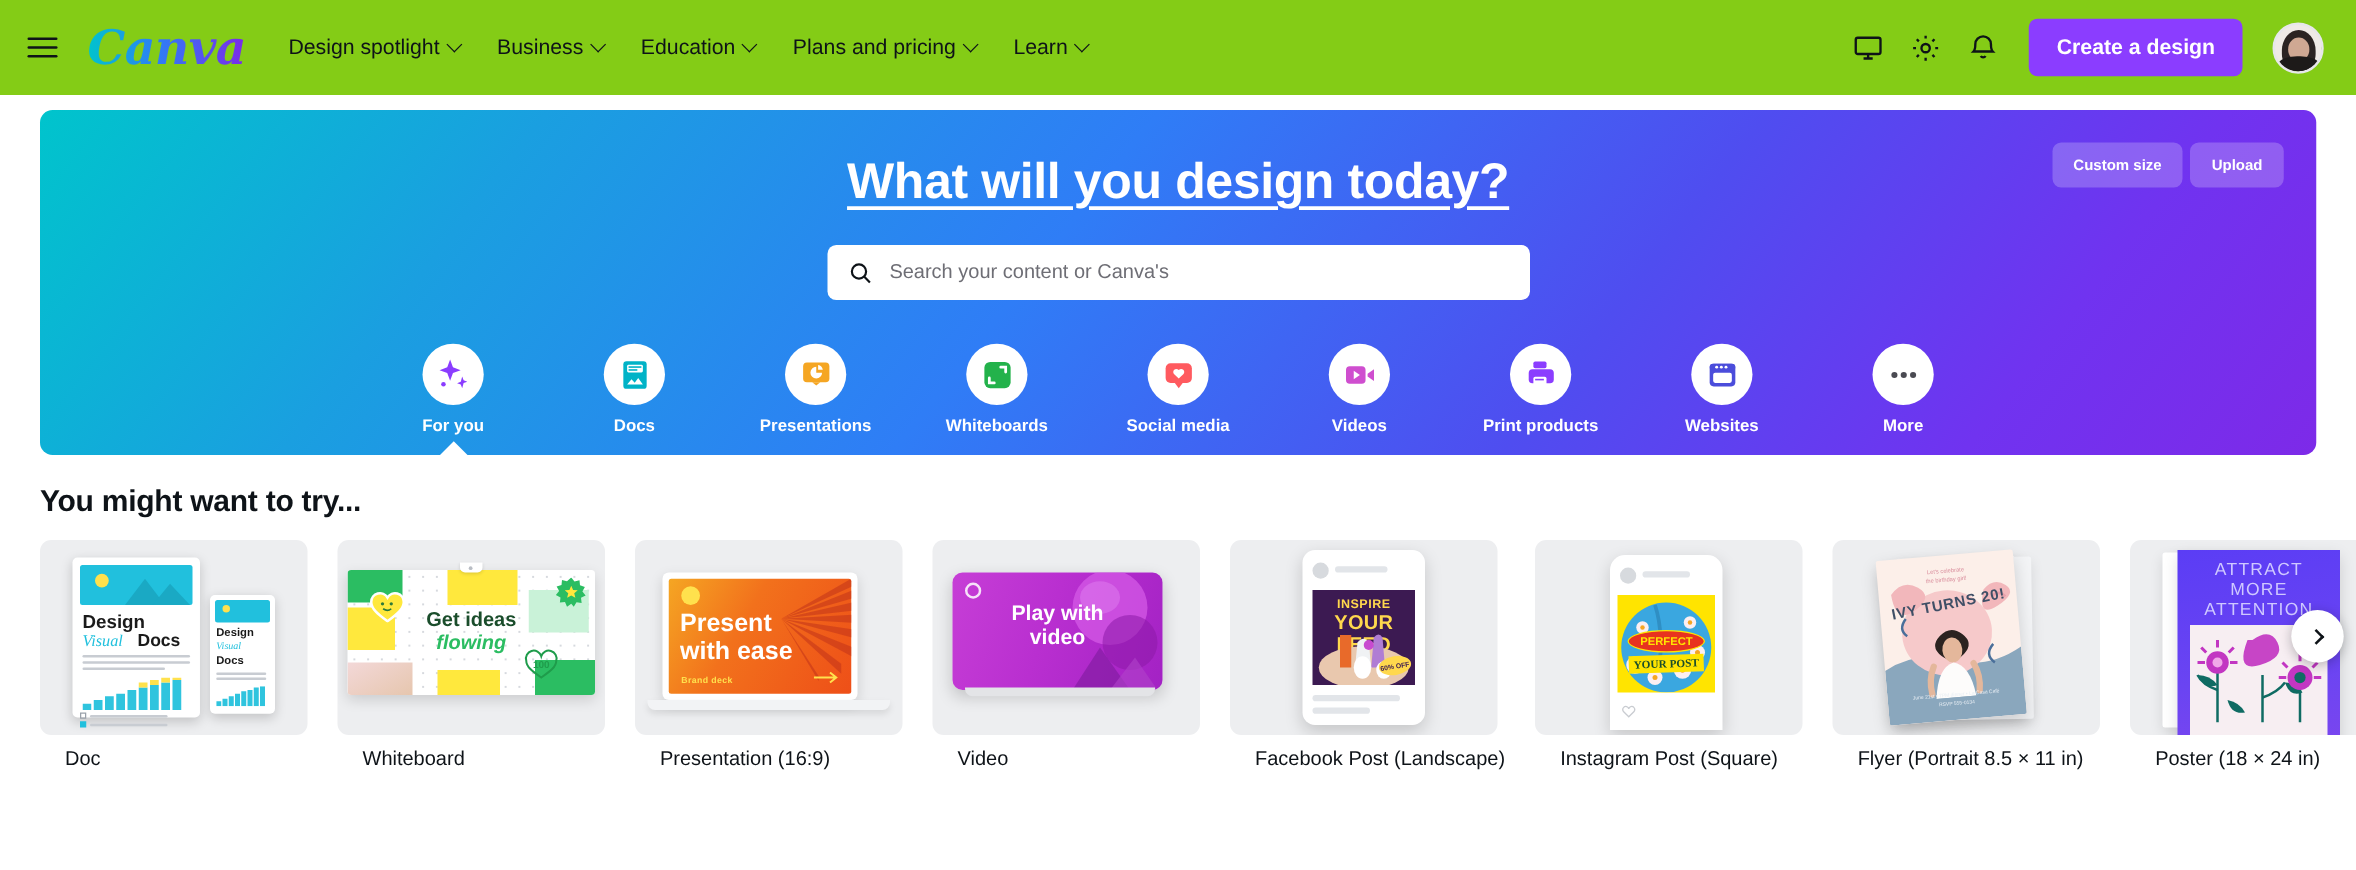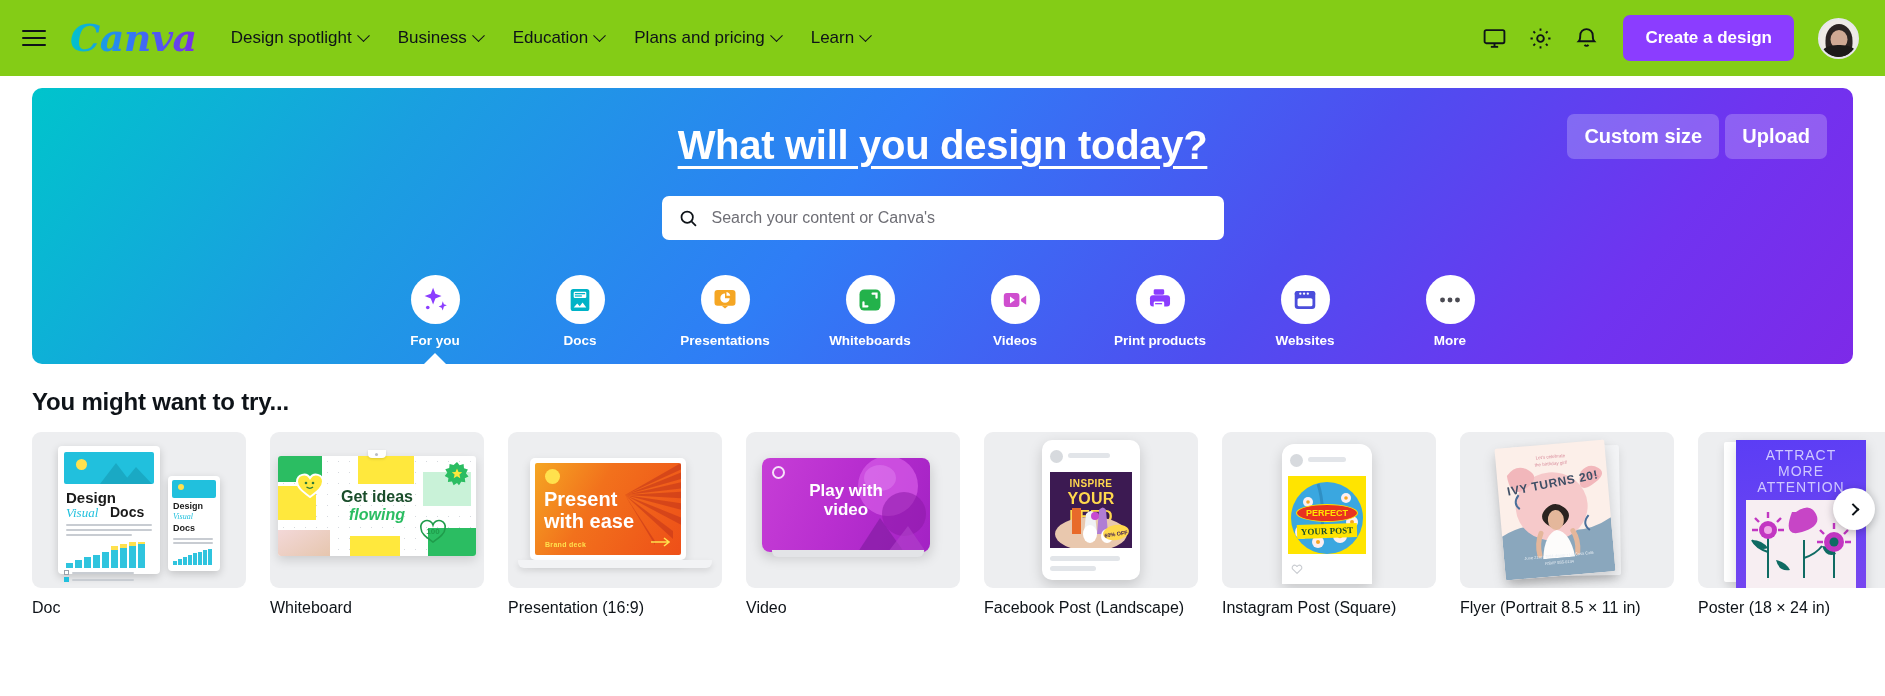--- a/index.html
+++ b/index.html
@@ -102,21 +102,21 @@
   }
   .hero-actions {
     position: absolute; top: 26px; right: 26px; display: flex; gap: 6px;
   }
   .hero-btn {
     background: rgba(255,255,255,0.22);
     color: #fff;
     border: none;
     border-radius: 7px;
     padding: 11px 17px;
-    font-size: 20px;
+    font-size: 12px;
     font-weight: bold;
     cursor: pointer;
     font-family: "Liberation Sans", sans-serif;
     white-space: nowrap;
   }
   .hero-title {
     text-align: center;
     color: #fff;
     font-size: 40px;
     font-weight: bold;
@@ -201,20 +201,21 @@
     background: #edeef0;
     border-radius: 9px;
     overflow: hidden;
     position: relative;
   }
   .card-label {
     margin-top: 11px;
     font-size: 16px;
     color: #0e1318;
     white-space: nowrap;
+    margin-left: 20px;
   }
   .carousel-next {
     position: absolute;
     right: 10px; top: 56px;
     width: 42px; height: 42px;
     border-radius: 50%;
     background: #fff;
     box-shadow: 0 2px 9px rgba(14,19,24,0.28);
     display: flex; align-items: center; justify-content: center;
     cursor: pointer; border: none; z-index: 5;
@@ -357,20 +358,30 @@
       <div class="cat-circle">
         <svg width="28" height="28" viewBox="0 0 24 24">
           <rect x="3" y="3" width="18" height="18" rx="4" fill="#23b24b"></rect>
           <path d="M14.2 6.6h3.4v3.4" fill="none" stroke="#fff" stroke-width="1.9" stroke-linecap="round"></path>
           <path d="M9.8 17.4H6.4v-3.4" fill="none" stroke="#fff" stroke-width="1.9" stroke-linecap="round"></path>
         </svg>
       </div>
       <div class="cat-label">Whiteboards</div>
     </div>
 
+    <div class="cat">
+      <div class="cat-circle">
+        <svg width="28" height="28" viewBox="0 0 24 24" fill="#ff5a5f">
+          <rect x="3" y="4" width="18" height="13.4" rx="3.4"></rect>
+          <path d="M9.3 17.4h5.4L12 21z"></path>
+          <path d="M12 14.4l-3.1-2.9c-.9-.85-.9-2.25 0-3.1.86-.8 2.2-.75 3.1.25.9-1 2.24-1.05 3.1-.25.9.85.9 2.25 0 3.1z" fill="#fff"></path>
+        </svg>
+      </div>
+      <div class="cat-label">Social media</div>
+    </div>
 
     <div class="cat">
       <div class="cat-circle">
         <svg width="28" height="28" viewBox="0 0 24 24" fill="#cf4ecf">
           <rect x="2.4" y="6" width="13.4" height="12" rx="2.6"></rect>
           <path d="M17.2 11.2l4.4-3.1v8l-4.4-3.1z"></path>
           <path d="M7.7 9.1l4.2 2.9-4.2 2.9z" fill="#fff"></path>
         </svg>
       </div>
       <div class="cat-label">Videos</div>

